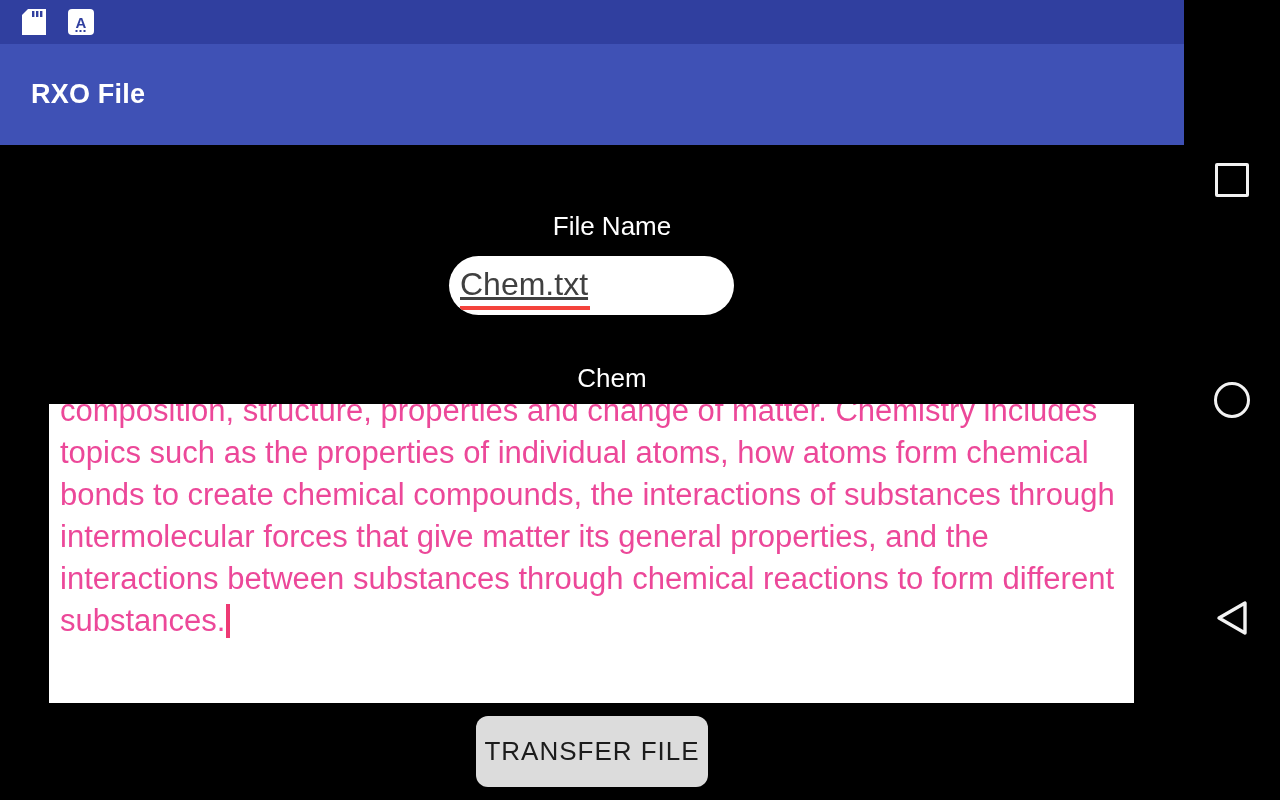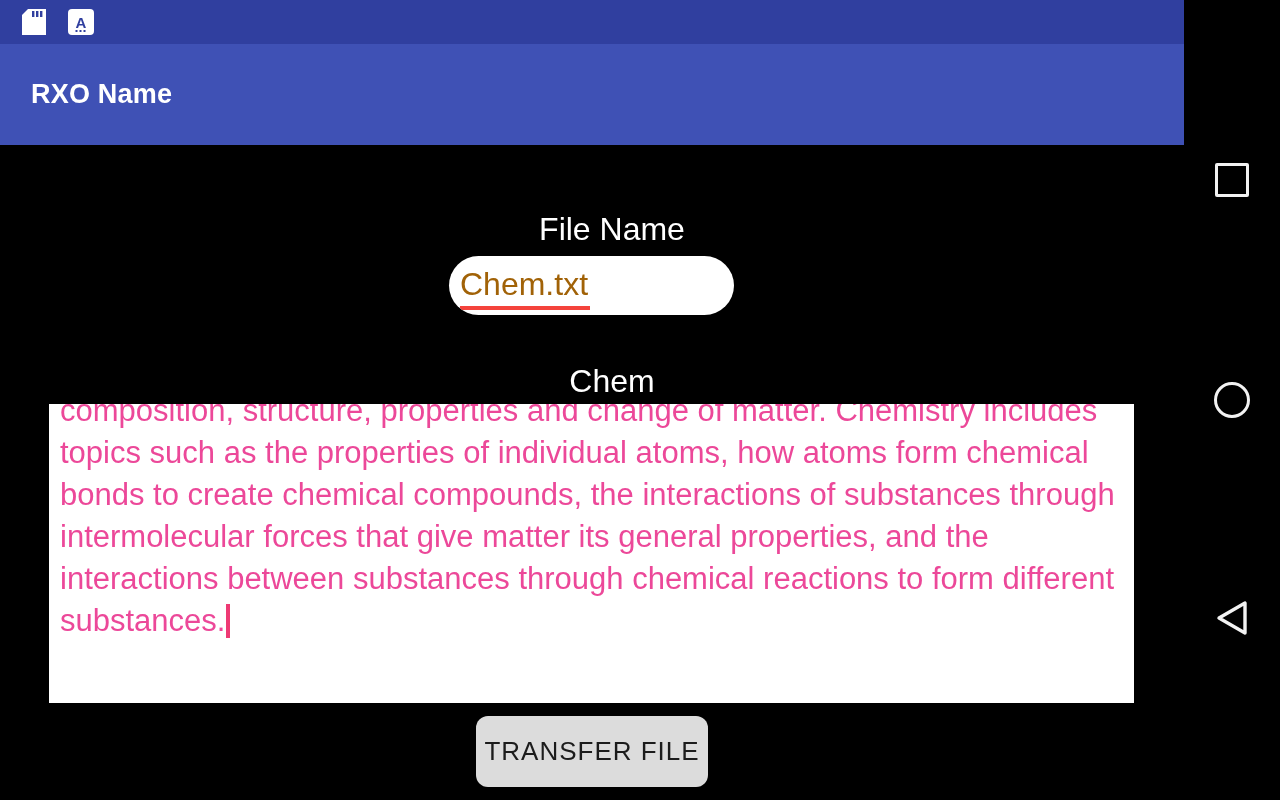--- a/index.html
+++ b/index.html
@@ -71,21 +71,21 @@
     position:absolute; left:0; top:145px;
     width:1184px; height:655px;
     background:#000000;
   }
 
   .field-label {
     position:absolute;
     width:1184px;
     text-align:center;
     color:#ffffff;
-    font-size:32px;
+    font-size:26px;
     font-weight:400;
     line-height:1;
     padding-left:40px;
   }
   #label-file-name { top:68px; }
   #label-notes { top:220px; }
 
   
   #file-name-input {
     position:absolute;
@@ -93,25 +93,26 @@
     width:285px; height:59px;
     background:#ffffff;
     border:none;
     border-radius:30px;
     display:flex; align-items:center;
     padding-left:11px;
     overflow:hidden;
   }
   #file-name-value {
     position:relative;
-    color:#a16207;
+    color:#404040;
     font-size:32px;
     line-height:1;
     white-space:nowrap;
     padding-bottom:3px;
+    text-decoration:underline;
   }
   #file-name-value::after {
     content:"";
     position:absolute;
     left:0; right:-2px;
     bottom:-7px;
     height:4px;
     background:#F4433C;
   }
 
@@ -212,21 +213,21 @@
             <rect x="11.5" y="21" width="2" height="2" fill="#303F9F"></rect>
             <rect x="15.5" y="21" width="2" height="2" fill="#303F9F"></rect>
           </svg>
         </span>
       </div>
 
 
     </div>
 
     <div id="app-bar">
-      <div id="app-title">RXO Name</div>
+      <div id="app-title">RXO File</div>
     </div>
 
     <div id="content">
 
       <div class="field-label" id="label-file-name">File Name</div>
 
       <div id="file-name-input">
         <span id="file-name-value">Chem.txt</span>
       </div>
 

